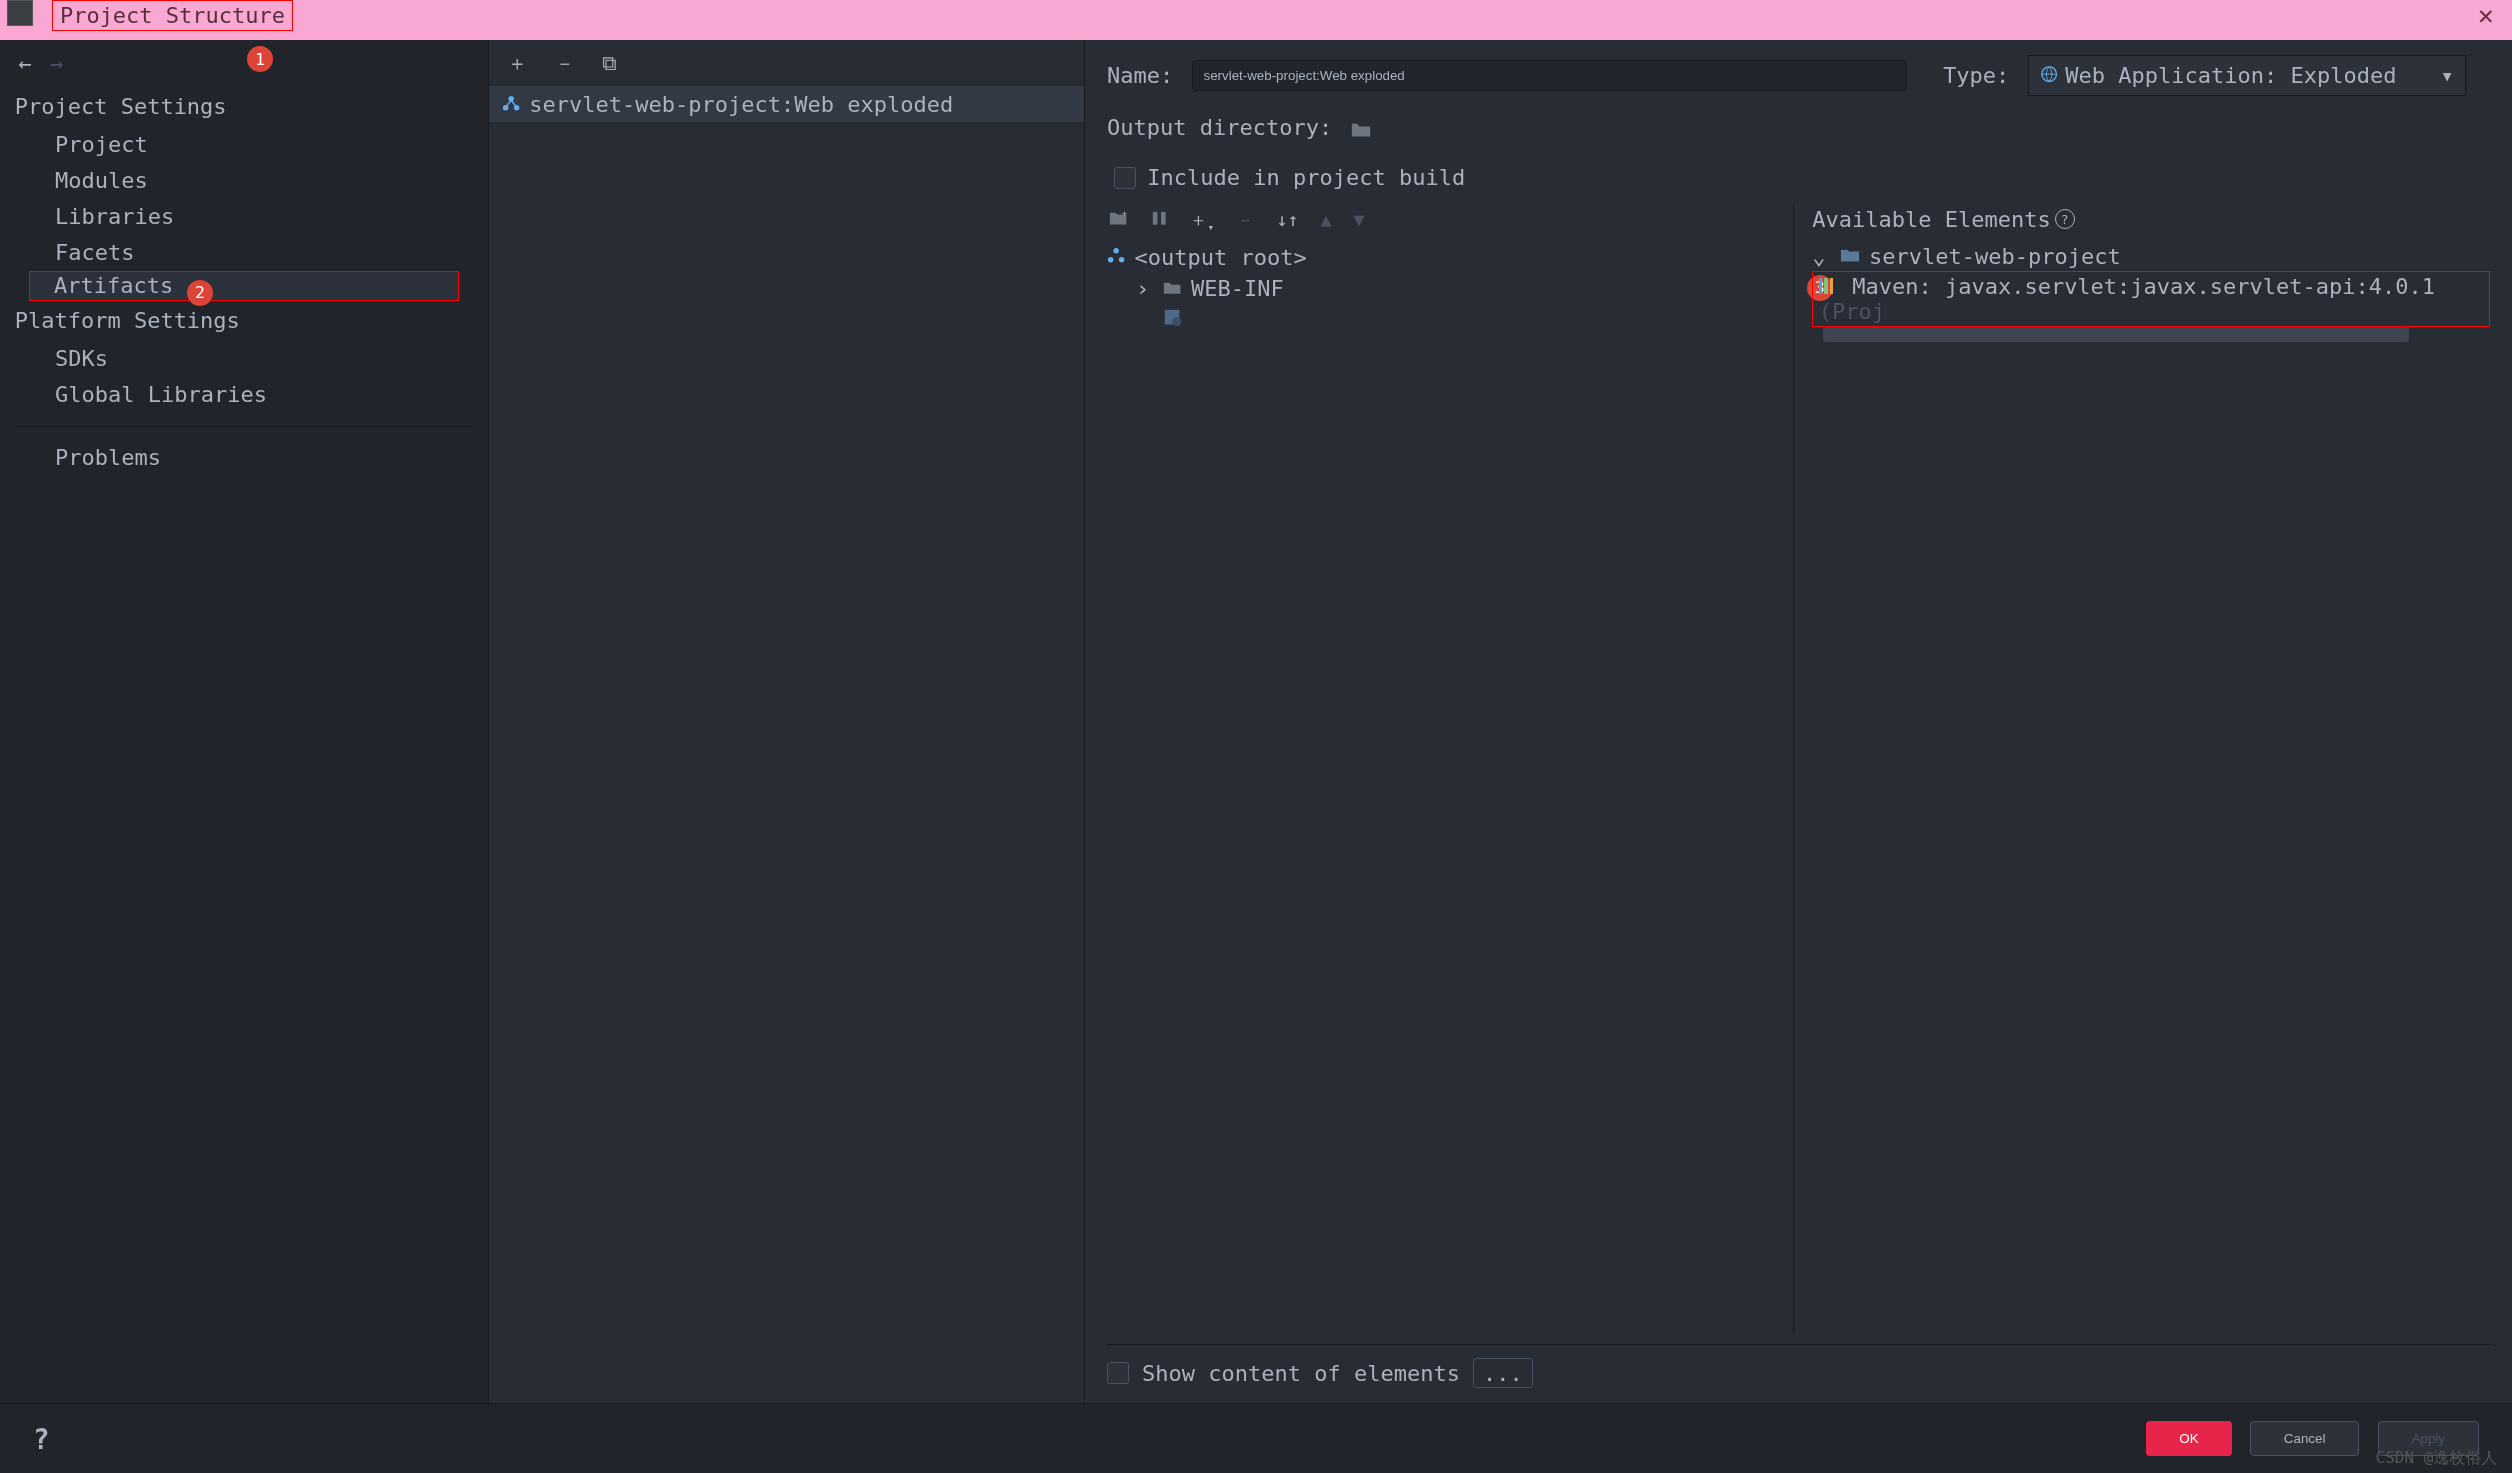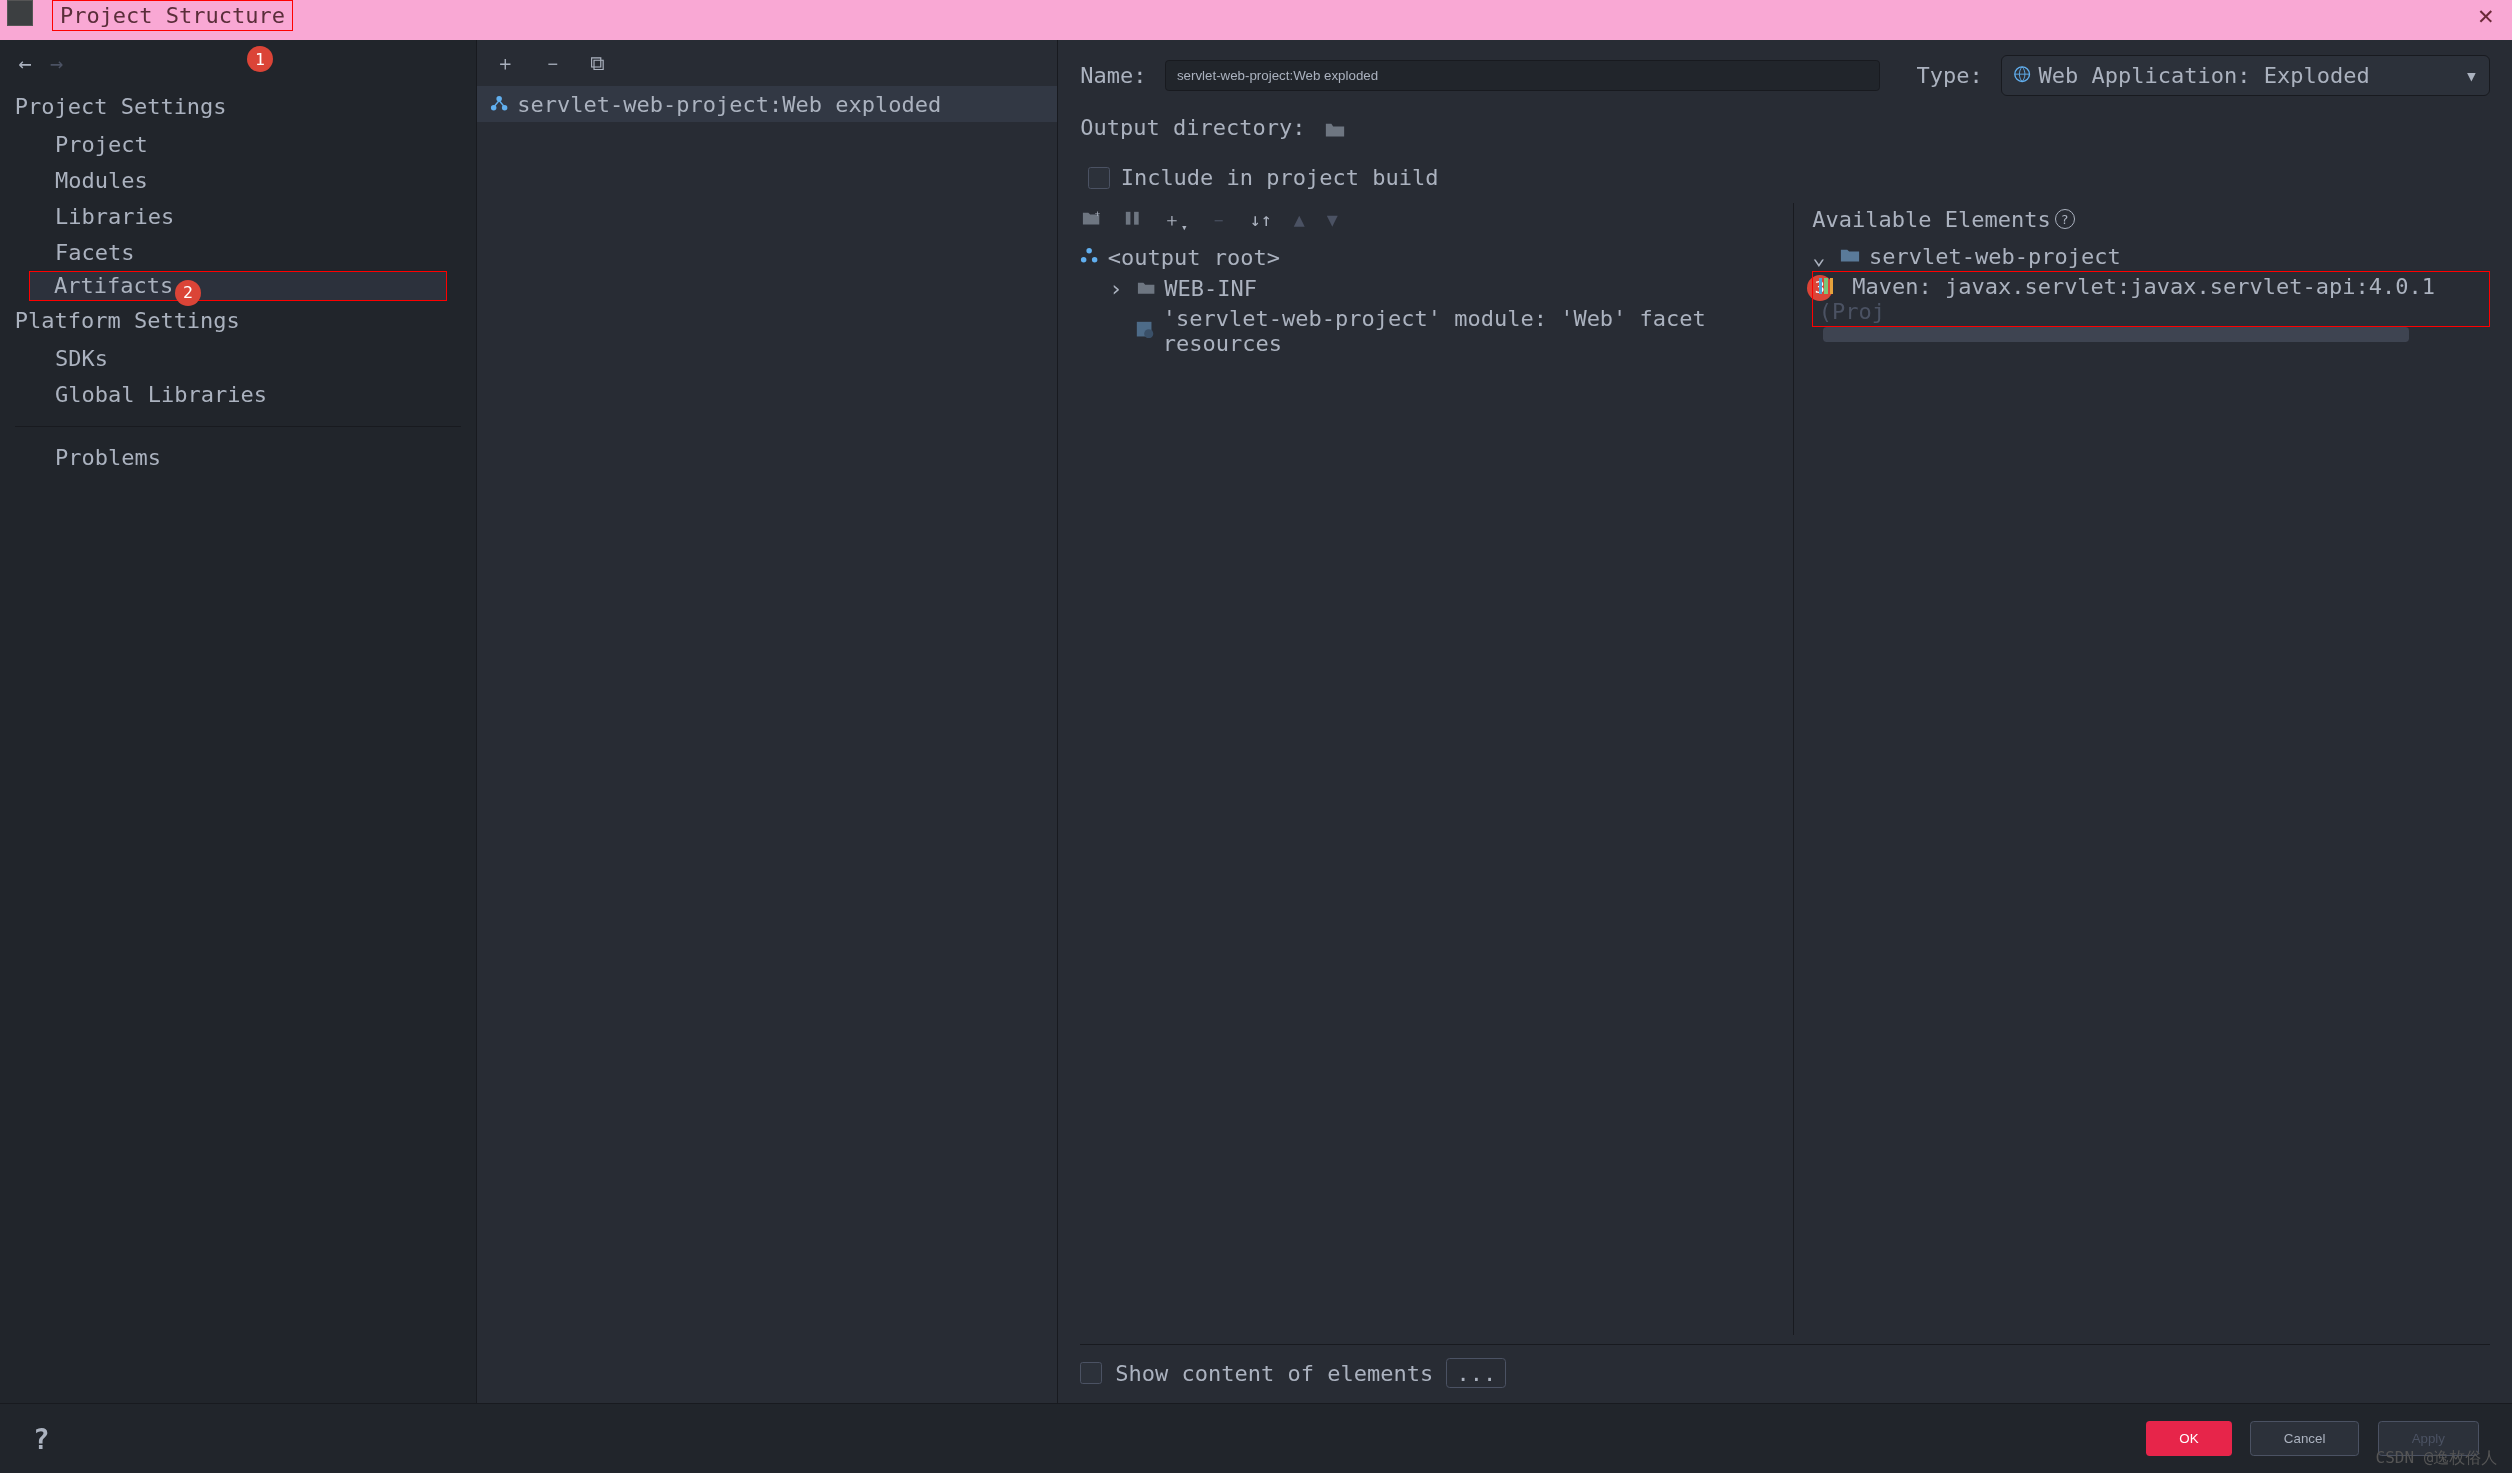--- a/index.html
+++ b/index.html
@@ -127,25 +127,25 @@
   border: 0.9px solid #181a1f;
   color: #abb2bf;
   padding: 7.3px 11px;
   border-radius: 3.7px;
 }
 .dropdown {
   background: #2c313a;
   border: 0.9px solid #181a1f;
   color: #abb2bf;
   padding: 7.3px 11px;
-  border-radius: 6px;
+  border-radius: 0;
   display: flex;
   align-items: center;
   gap: 7.3px;
-  width: 489px;
+  width: 438px;
 }
 .dropdown-arrow { margin-left: auto; }
 .checkbox-row { display: flex; align-items: center; gap: 11px; margin: 7.3px 0 7.3px 7.3px; }
 .checkbox { width: 22px; height: 22px; border: 0.9px solid #4b5263; border-radius: 2.7px; background: #2c313a; }
 .tabs-row {
   display: flex;
   gap: 44px;
   margin-top: 9.2px;
   padding: 5.5px 22px;
 }
@@ -398,21 +398,20 @@
           <span>WEB-INF</span>
         </div>
         <div class="tree-node tree-indent1">
           <span class="tree-arrow"></span>
           <span>
             <svg width="18.3" height="18.3" viewBox="0 0 20 20">
                 <rect x="2" y="2" width="16" height="16" fill="#4d6b88"></rect>
                 <circle cx="15" cy="15" r="5" fill="#3a5068"></circle>
               </svg>
           </span>
-          <span>'servlet-web-project' module: 'Web' facet resources</span>
         </div>
       </div>
 
       <div class="layout-right">
         <div class="avail-header">
           <span>Available Elements</span>
           <span class="help-circle">?</span>
         </div>
         <div class="avail-item">
           <span class="tree-arrow">⌄</span>

